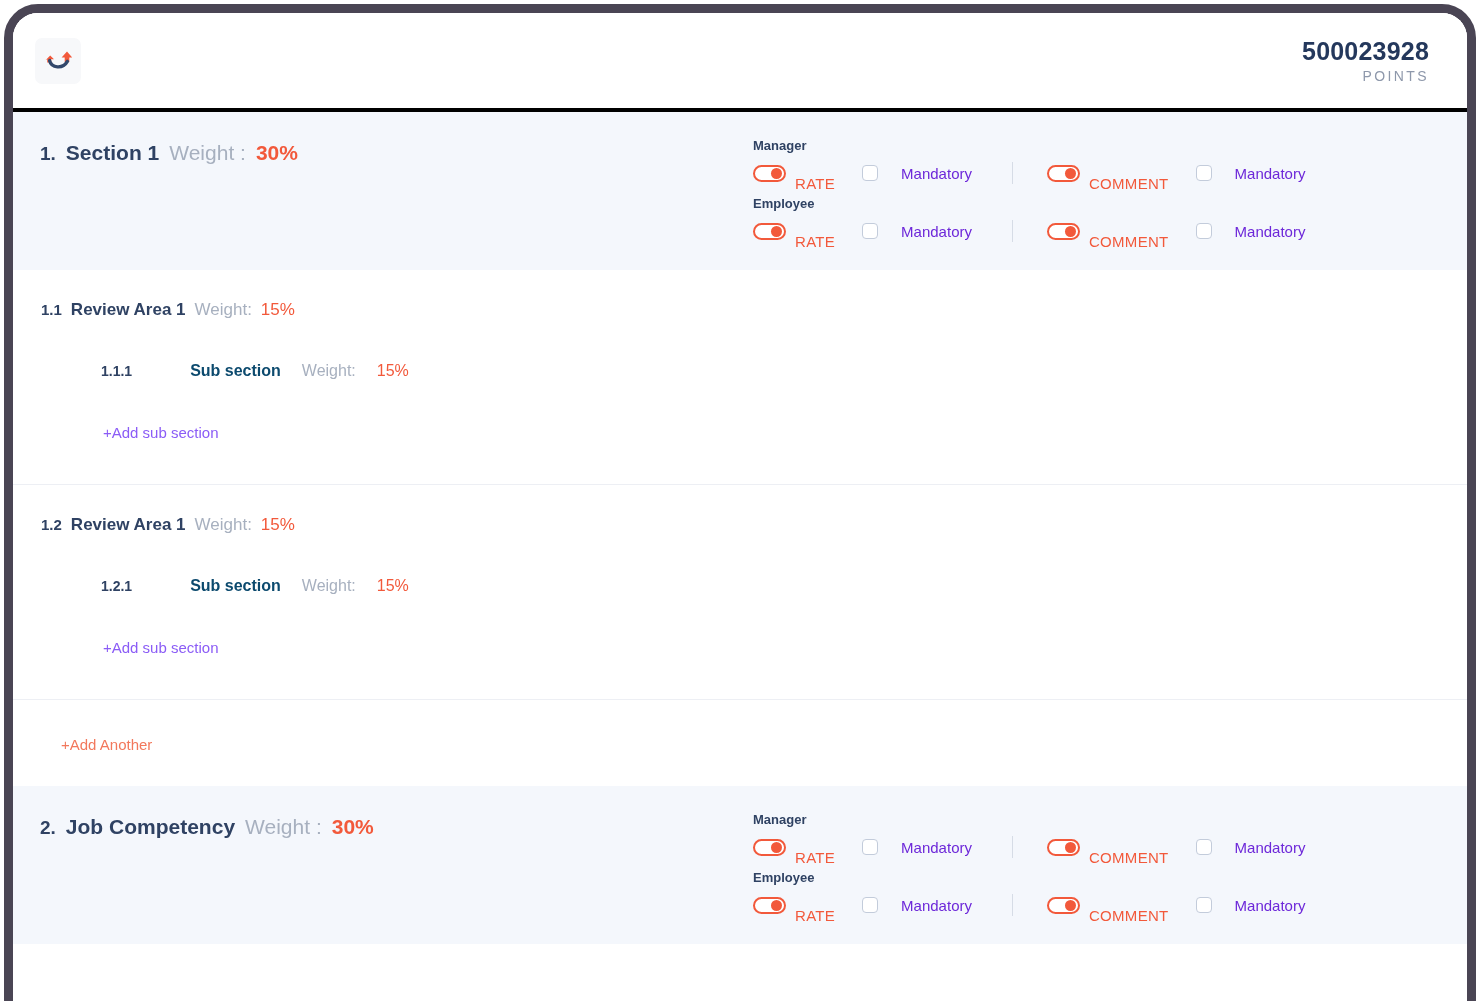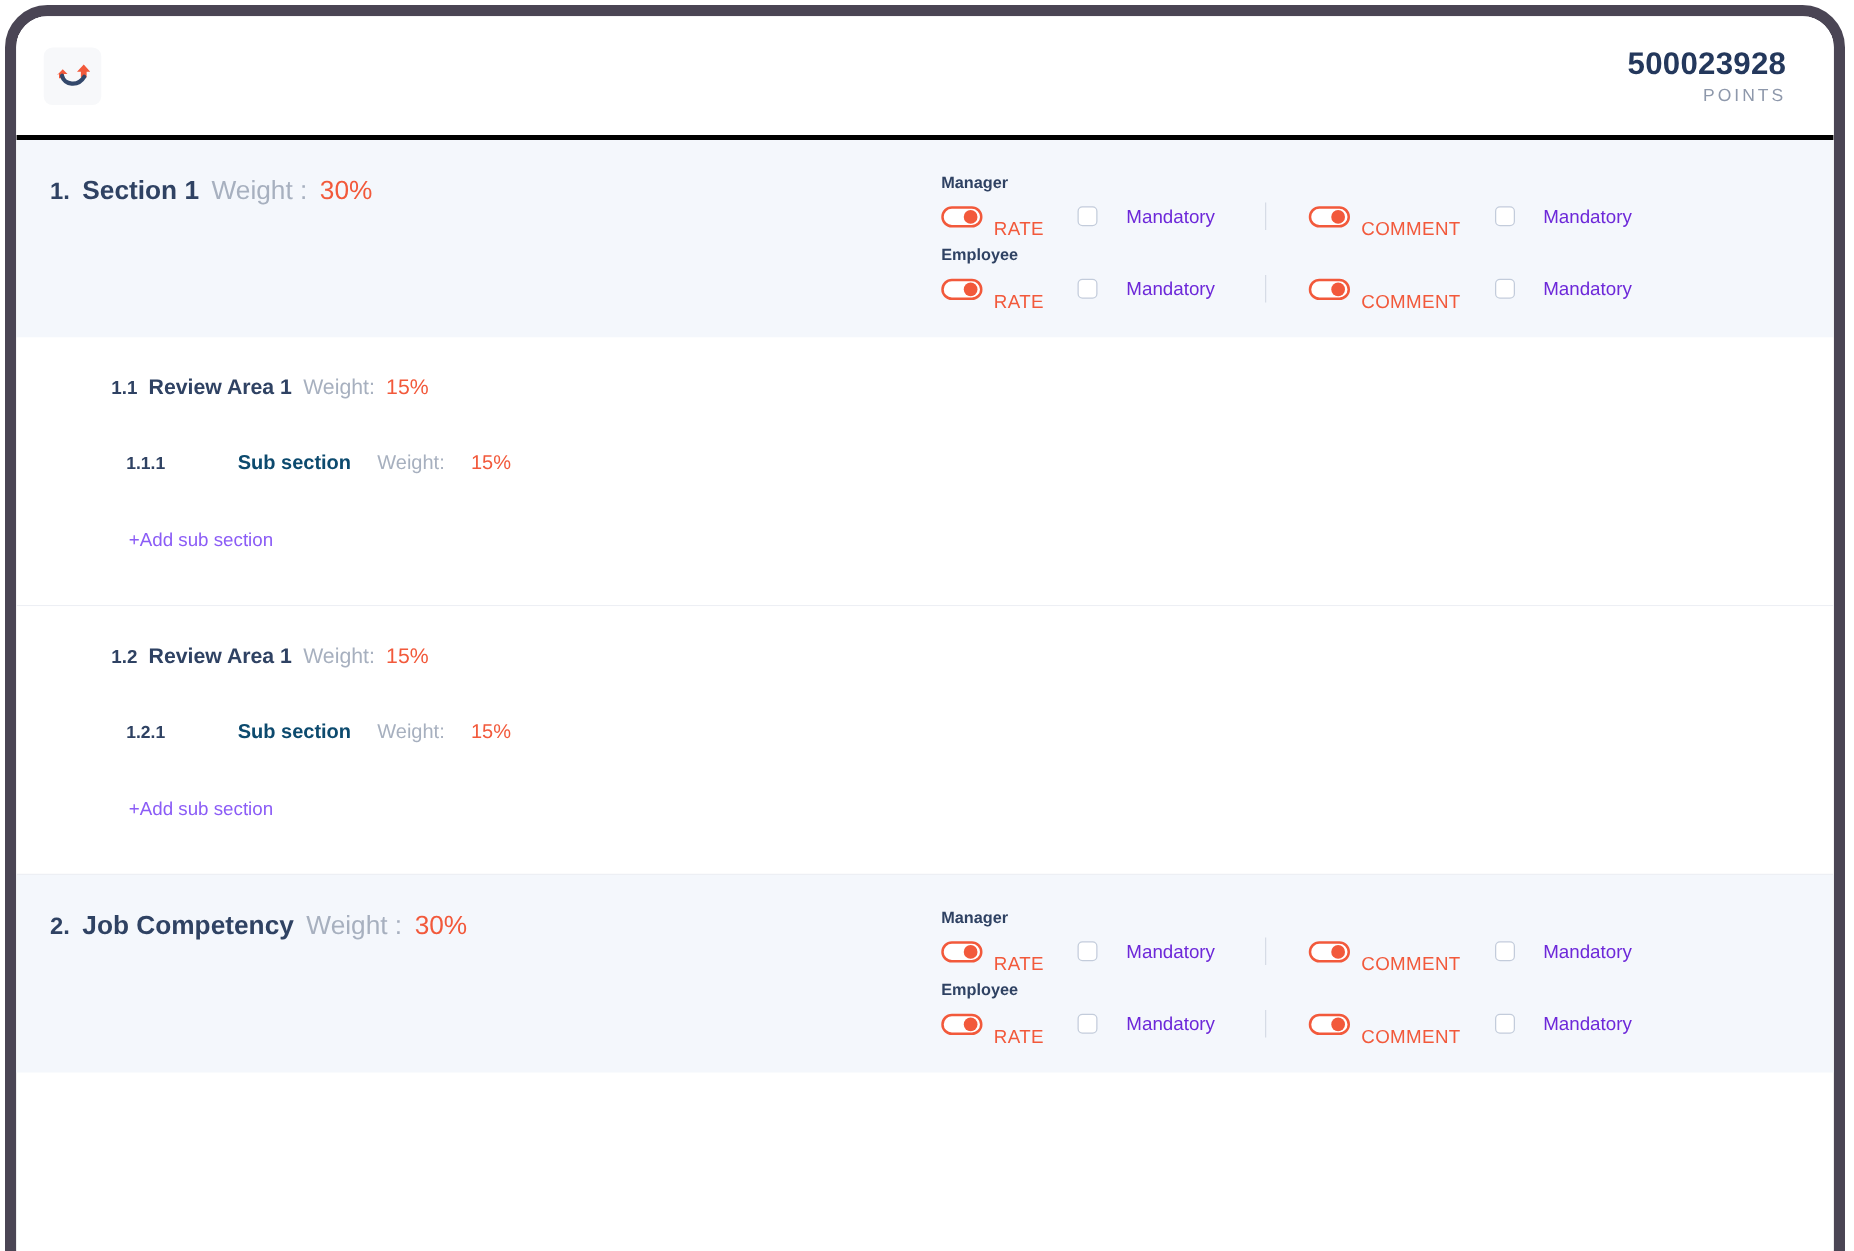--- a/index.html
+++ b/index.html
@@ -89,21 +89,21 @@
     font-size: 21px;
     color: #2f4263;
     font-weight: bold;
     display: flex;
     align-items: baseline;
     gap: 10px;
   }
   .section-title .sec-num { font-weight: bold; color: #2f4263; font-size: 19px; }
   .section-title .sec-name { font-weight: bold; color: #2f4263; }
   .section-title .sec-weight-label { font-weight: normal; color: #a7b0bf; }
-  .section-title .sec-weight-val { font-weight: normal; color: #f2593b; }
+  .section-title .sec-weight-val { font-weight: bold; color: #f2593b; }
 
   
   .roles-wrap { flex: 1; padding-top: 2px; }
 
   .role-group { margin-bottom: 10px; }
   .role-group:last-child { margin-bottom: 0; }
 
   .role-name {
     font-size: 13px;
     font-weight: bold;
@@ -179,21 +179,21 @@
     background: #ffffff;
     padding: 30px 0 42px 0;
     border-bottom: 1px solid #edeff4;
   }
 
   .ra-title {
     display: flex;
     align-items: baseline;
     gap: 9px;
     font-size: 17px;
-    padding-left: 76px;
+    padding-left: 28px;
   }
   .ra-num { font-weight: bold; color: #2f4263; font-size: 15px; }
   .ra-name { font-weight: bold; color: #2f4263; }
   .ra-weight-label { color: #a7b0bf; }
   .ra-weight-val { color: #f2593b; }
 
   .sub-section {
     display: flex;
     align-items: baseline;
     gap: 21px;
@@ -332,20 +332,23 @@
       </div>
       <div class="sub-section">
         <span class="ss-num">1.2.1</span>
         <span class="ss-name">Sub section</span>
         <span class="ss-weight-label">Weight:</span>
         <span class="ss-weight-val">15%</span>
       </div>
       <span class="add-sub-link">+Add sub section</span>
     </div>
 
+    <div class="add-another-wrap">
+      <span class="add-another-link">+Add Another</span>
+    </div>
 
     <div class="section-band">
       <div class="section-title-wrap">
         <div class="section-title">
           <span class="sec-num">2.</span>
           <span class="sec-name">Job Competency</span>
           <span class="sec-weight-label">Weight :</span>
           <span class="sec-weight-val">30%</span>
         </div>
       </div>

